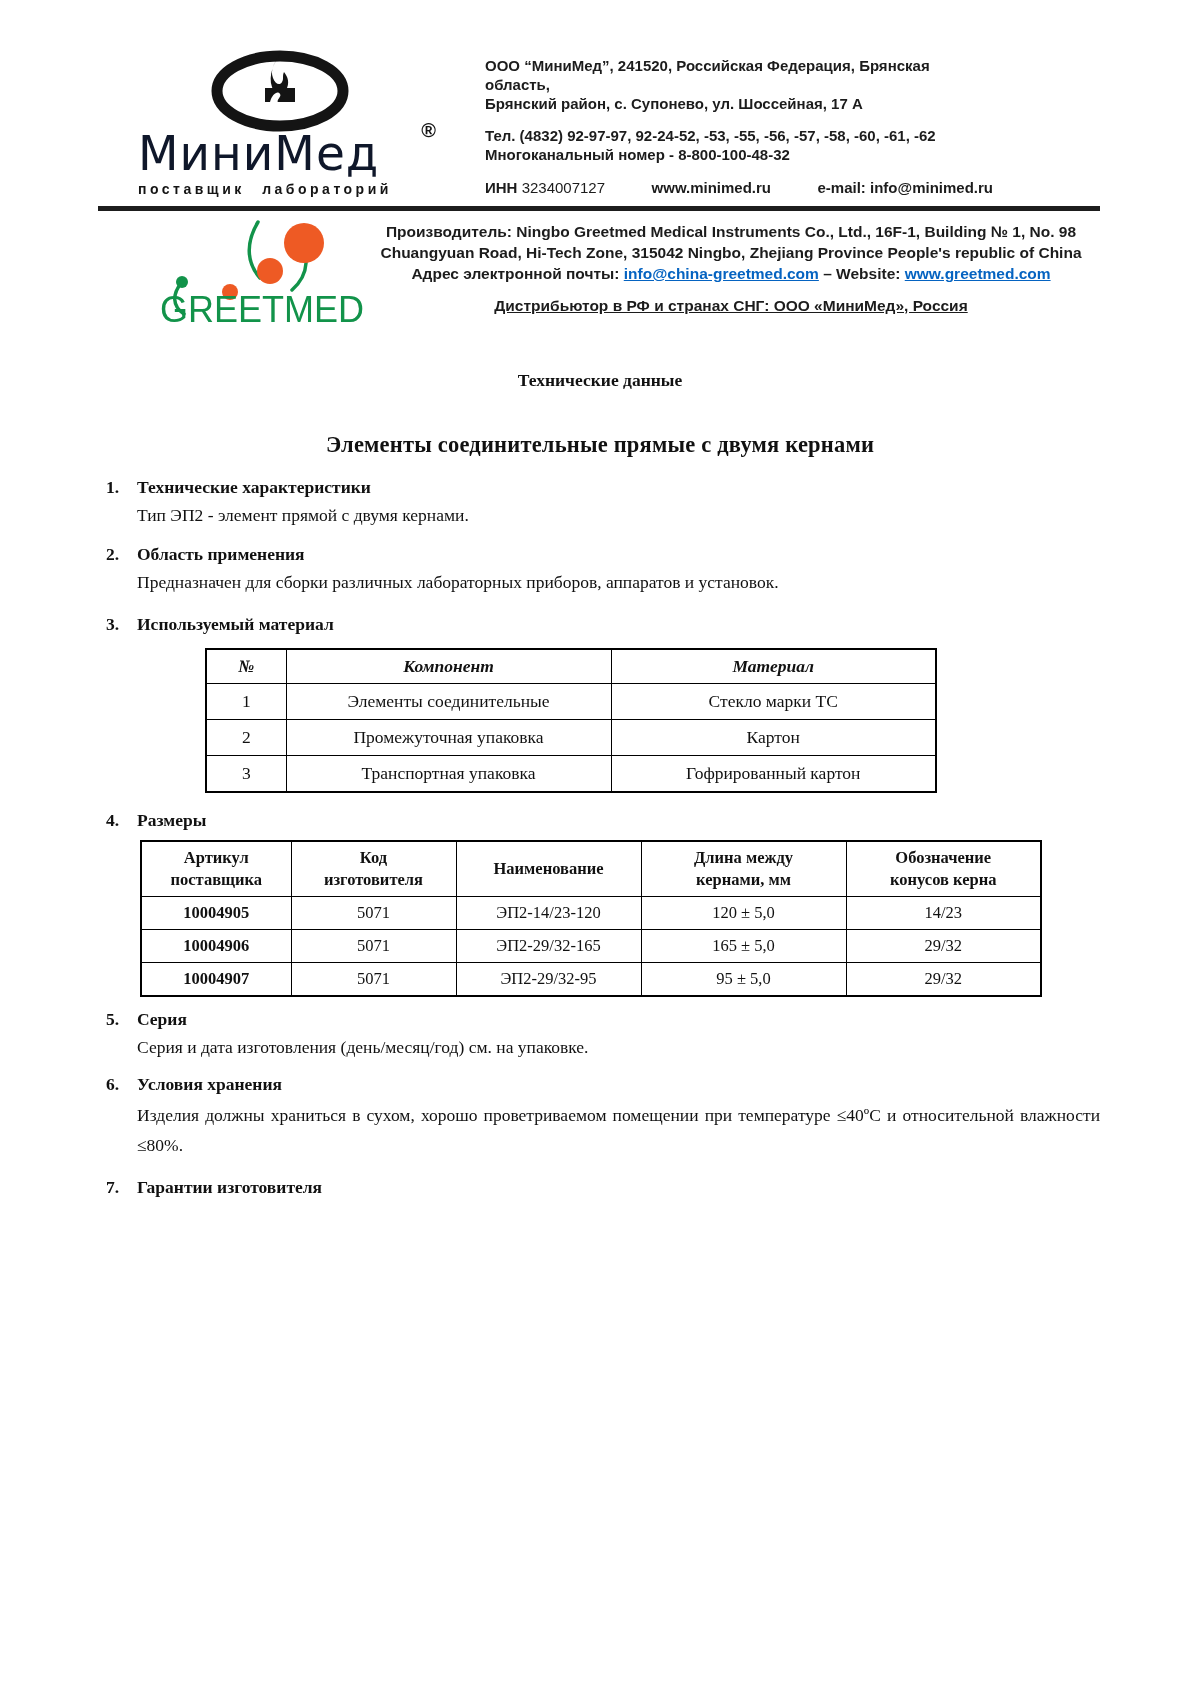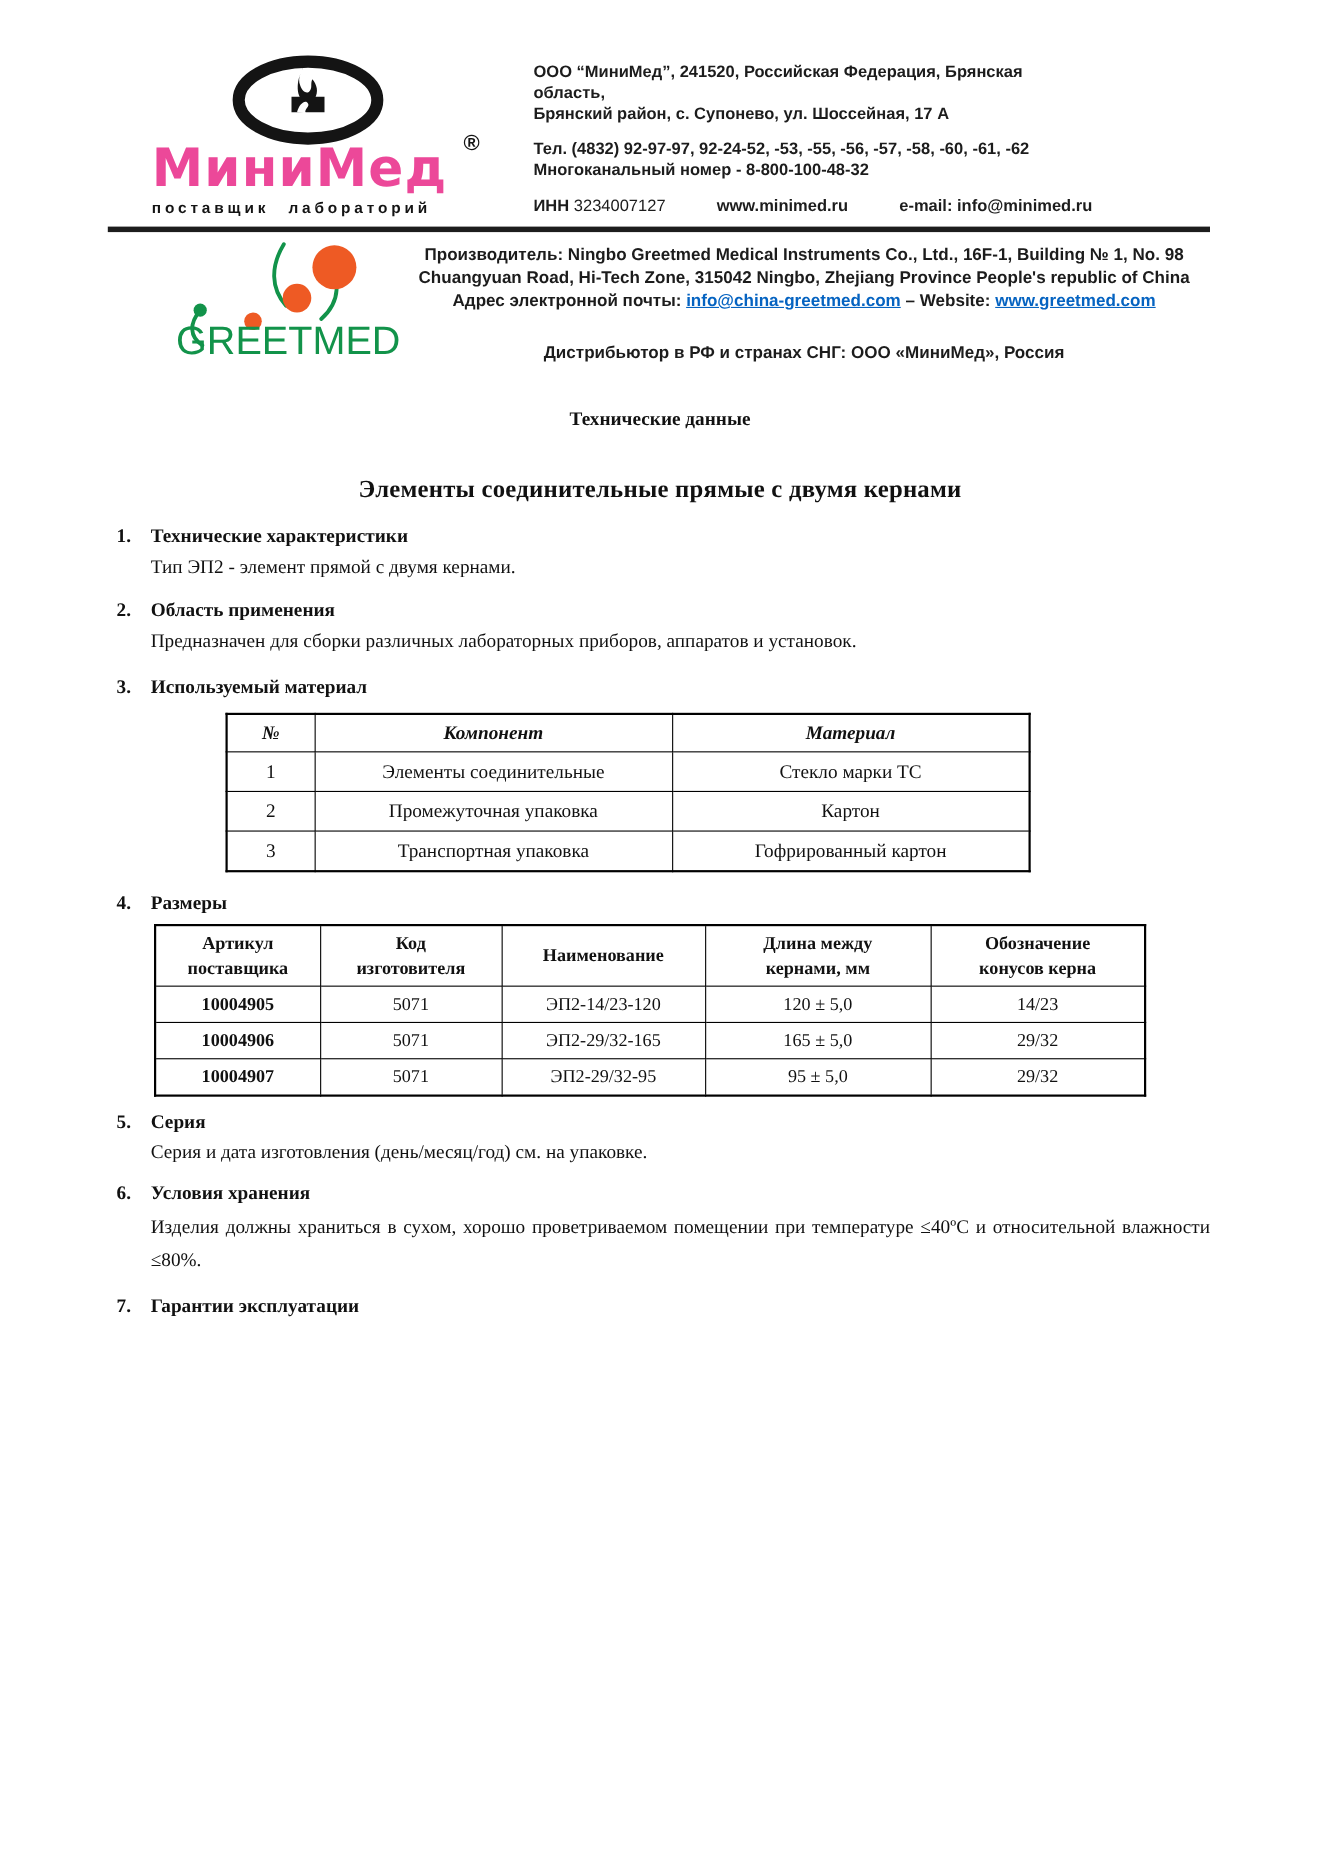--- a/index.html
+++ b/index.html
@@ -12,21 +12,21 @@
     font-family:"Liberation Serif", serif;
     color:#111;
     overflow:hidden;
   }
 
   
   .mm-logo { position:absolute; left:138px; top:50px; width:292px; text-align:left; font-family:"Liberation Sans", sans-serif; }
   .mm-logo-oval { display:block; margin-left:72px; }
   .mm-brand-row { position:relative; line-height:1; margin-top:-6px; }
   .mm-brand {
-    font-weight:700; font-size:47px; letter-spacing:1px; color:#ec4899;
+    font-weight:400; font-size:47px; letter-spacing:1px; color:#0f172a;
     font-family:"DejaVu Sans", sans-serif;
     transform:scaleY(1.02);
     display:inline-block;
   }
   .mm-reg { position:absolute; top:-10px; right:-6px; font-size:20px; font-weight:bold; color:#141414;}
   .mm-tagline {
     margin-top:4px; font-weight:bold; font-size:14px; letter-spacing:3.5px;
     word-spacing:10px; color:#141414; white-space:nowrap;
   }
 
@@ -43,21 +43,21 @@
   .divider { position:absolute; left:98px; top:206px; width:1002px; height:5px; background:#1d1d1d; }
 
   
   .gm-logo { position:absolute; left:158px; top:216px; width:210px; height:112px; }
   .gm-info {
     position:absolute; left:372px; top:221px; width:718px;
     font-family:"Liberation Sans", sans-serif; font-weight:bold;
     font-size:15.5px; line-height:21px; color:#1c1c1c; text-align:center;
   }
   .gm-link { color:#0563c1; text-decoration:underline; }
-  .gm-distributor { margin-top:26px; }
+  .gm-distributor { margin-top:11px;text-decoration:underline; }
 
   
   .doc { position:absolute; left:100px; top:368px; width:1000px; }
   .subtitle { margin-top:2px; text-align:center; font-weight:bold; font-size:17.5px; }
   .main-title { margin-top:41px; text-align:center; font-weight:bold; font-size:22.5px; letter-spacing:0.2px; }
 
   .section { display:grid; grid-template-columns:37px 1fr; margin-top:15px; }
   .sec-num { font-weight:bold; font-size:17.5px; padding-left:6px; }
   .sec-main { }
   .sec-head { font-weight:bold; font-size:17.5px; }
@@ -254,18 +254,18 @@
       <div class="sec-num">6.</div>
       <div class="sec-main">
         <div class="sec-head">Условия хранения</div>
         <div class="sec-body justify">Изделия должны храниться в сухом, хорошо проветриваемом помещении при температуре ≤40ºС и относительной влажности ≤80%.</div>
       </div>
     </div>
 
     <div class="section s7">
       <div class="sec-num">7.</div>
       <div class="sec-main">
-        <div class="sec-head">Гарантии эксплуатации</div>
+        <div class="sec-head">Гарантии изготовителя</div>
       </div>
     </div>
 
   </div>
 </div>
 
 </body></html>

